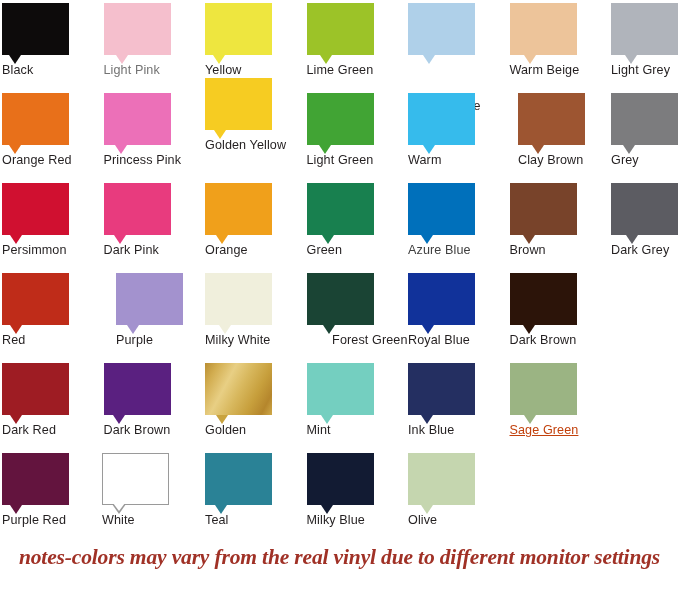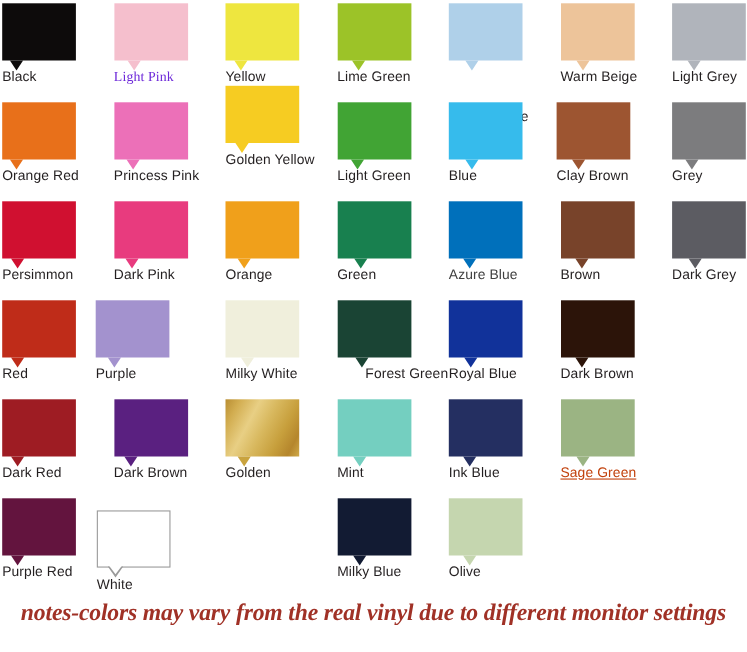--- a/index.html
+++ b/index.html
@@ -91,21 +91,21 @@
         <div class="chip" title="Black" style="background: rgb(13, 11, 11);"></div>
         <div class="tail" style="left: 7px; border-top-color: rgb(13, 11, 11);"></div>
       </div>
       <div class="label" style="color: rgb(35, 31, 32);">Black</div>
     </div>
     <div class="swatch-cell" style="left: 103.5px; top: 3px;">
       <div class="chip-wrap">
         <div class="chip" title="Light Pink" style="background: rgb(245, 191, 205);"></div>
         <div class="tail" style="left: 12px; border-top-color: rgb(245, 191, 205);"></div>
       </div>
-      <div class="label" style="color: #6d28d9; font-family: Liberation Serif, serif;">Light Pink</div>
+      <div class="label" style="color: #737373;">Light Pink</div>
     </div>
     <div class="swatch-cell" style="left: 205px; top: 3px;">
       <div class="chip-wrap">
         <div class="chip" title="Yellow" style="background: rgb(238, 230, 63);"></div>
         <div class="tail" style="left: 8px; border-top-color: rgb(238, 230, 63);"></div>
       </div>
       <div class="label" style="color: rgb(35, 31, 32);">Yellow</div>
     </div>
     <div class="swatch-cell" style="left: 306.5px; top: 3px;">
       <div class="chip-wrap">
@@ -161,23 +161,23 @@
         <div class="chip" title="Light Green" style="background: rgb(65, 164, 52);"></div>
         <div class="tail" style="left: 12px; border-top-color: rgb(65, 164, 52);"></div>
       </div>
       <div class="label" style="color: rgb(35, 31, 32);">Light Green</div>
     </div>
     <div class="swatch-cell" style="left: 408px; top: 93px;">
       <div class="chip-wrap">
         <div class="chip" title="Blue" style="background: rgb(54, 187, 236);"></div>
         <div class="tail" style="left: 15px; border-top-color: rgb(54, 187, 236);"></div>
       </div>
-      <div class="label" style="color: rgb(35, 31, 32);">Blue</div>
-    </div>
-    <div class="swatch-cell" style="left: 506px; top: 93px;">
+      <div class="label" style="color: rgb(35, 31, 32);">Warm</div>
+    </div>
+    <div class="swatch-cell" style="left: 518px; top: 93px;">
       <div class="chip-wrap">
         <div class="chip" title="Clay Brown" style="background: rgb(157, 85, 49);"></div>
         <div class="tail" style="left: 14px; border-top-color: rgb(157, 85, 49);"></div>
       </div>
       <div class="label" style="color: rgb(35, 31, 32);">Clay Brown</div>
     </div>
     <div class="swatch-cell" style="left: 611px; top: 93px;">
       <div class="chip-wrap">
         <div class="chip" title="Grey" style="background: rgb(124, 124, 126);"></div>
         <div class="tail" style="left: 12px; border-top-color: rgb(124, 124, 126);"></div>
@@ -233,21 +233,21 @@
       </div>
       <div class="label" style="color: rgb(35, 31, 32);">Dark Grey</div>
     </div>
     <div class="swatch-cell" style="left: 2px; top: 273px;">
       <div class="chip-wrap">
         <div class="chip" title="Red" style="background: rgb(191, 44, 25);"></div>
         <div class="tail" style="left: 8px; border-top-color: rgb(191, 44, 25);"></div>
       </div>
       <div class="label" style="color: rgb(35, 31, 32);">Red</div>
     </div>
-    <div class="swatch-cell" style="left: 87px; top: 273px;">
+    <div class="swatch-cell" style="left: 116px; top: 273px;">
       <div class="chip-wrap">
         <div class="chip" title="Purple" style="background: rgb(163, 146, 206);"></div>
         <div class="tail" style="left: 11px; border-top-color: rgb(163, 146, 206);"></div>
       </div>
       <div class="label" style="color: rgb(35, 31, 32);">Purple</div>
     </div>
     <div class="swatch-cell" style="left: 205px; top: 273px;">
       <div class="chip-wrap">
         <div class="chip" title="Milky White" style="background: rgb(240, 239, 220);"></div>
         <div class="tail" style="left: 14px; border-top-color: rgb(240, 239, 220);"></div>
@@ -317,27 +317,34 @@
       </div>
       <div class="label" style="color: #c2410c; text-decoration: underline;">Sage Green</div>
     </div>
     <div class="swatch-cell" style="left: 2px; top: 453px;">
       <div class="chip-wrap">
         <div class="chip" title="Purple Red" style="background: rgb(99, 20, 62);"></div>
         <div class="tail" style="left: 8px; border-top-color: rgb(99, 20, 62);"></div>
       </div>
       <div class="label" style="color: rgb(35, 31, 32);">Purple Red</div>
     </div>
-    <div class="swatch-cell" style="left: 88px; top: 453px; margin-top: 11px;">
+    <div class="swatch-cell" style="left: 102px; top: 453px;">
       <div class="chip-wrap">
         <div class="chip bordered" title="White" style="background: rgb(255, 255, 255);"></div>
         <div class="tail-edge" style="left: 10px;"></div>
         <div class="tail-fill" style="left: 11px;"></div>
       </div>
       <div class="label" style="color: rgb(35, 31, 32);">White</div>
+    </div>
+    <div class="swatch-cell" style="left: 205px; top: 453px;">
+      <div class="chip-wrap">
+        <div class="chip" title="Teal" style="background: rgb(42, 130, 150);"></div>
+        <div class="tail" style="left: 10px; border-top-color: rgb(42, 130, 150);"></div>
+      </div>
+      <div class="label" style="color: rgb(35, 31, 32);">Teal</div>
     </div>
     <div class="swatch-cell" style="left: 306.5px; top: 453px;">
       <div class="chip-wrap">
         <div class="chip" title="Dark Blue" style="background: rgb(18, 27, 51);"></div>
         <div class="tail" style="left: 14px; border-top-color: rgb(18, 27, 51);"></div>
       </div>
       <div class="label" style="color: rgb(35, 31, 32);">Milky Blue</div>
     </div>
     <div class="swatch-cell" style="left: 408px; top: 453px;">
       <div class="chip-wrap">

